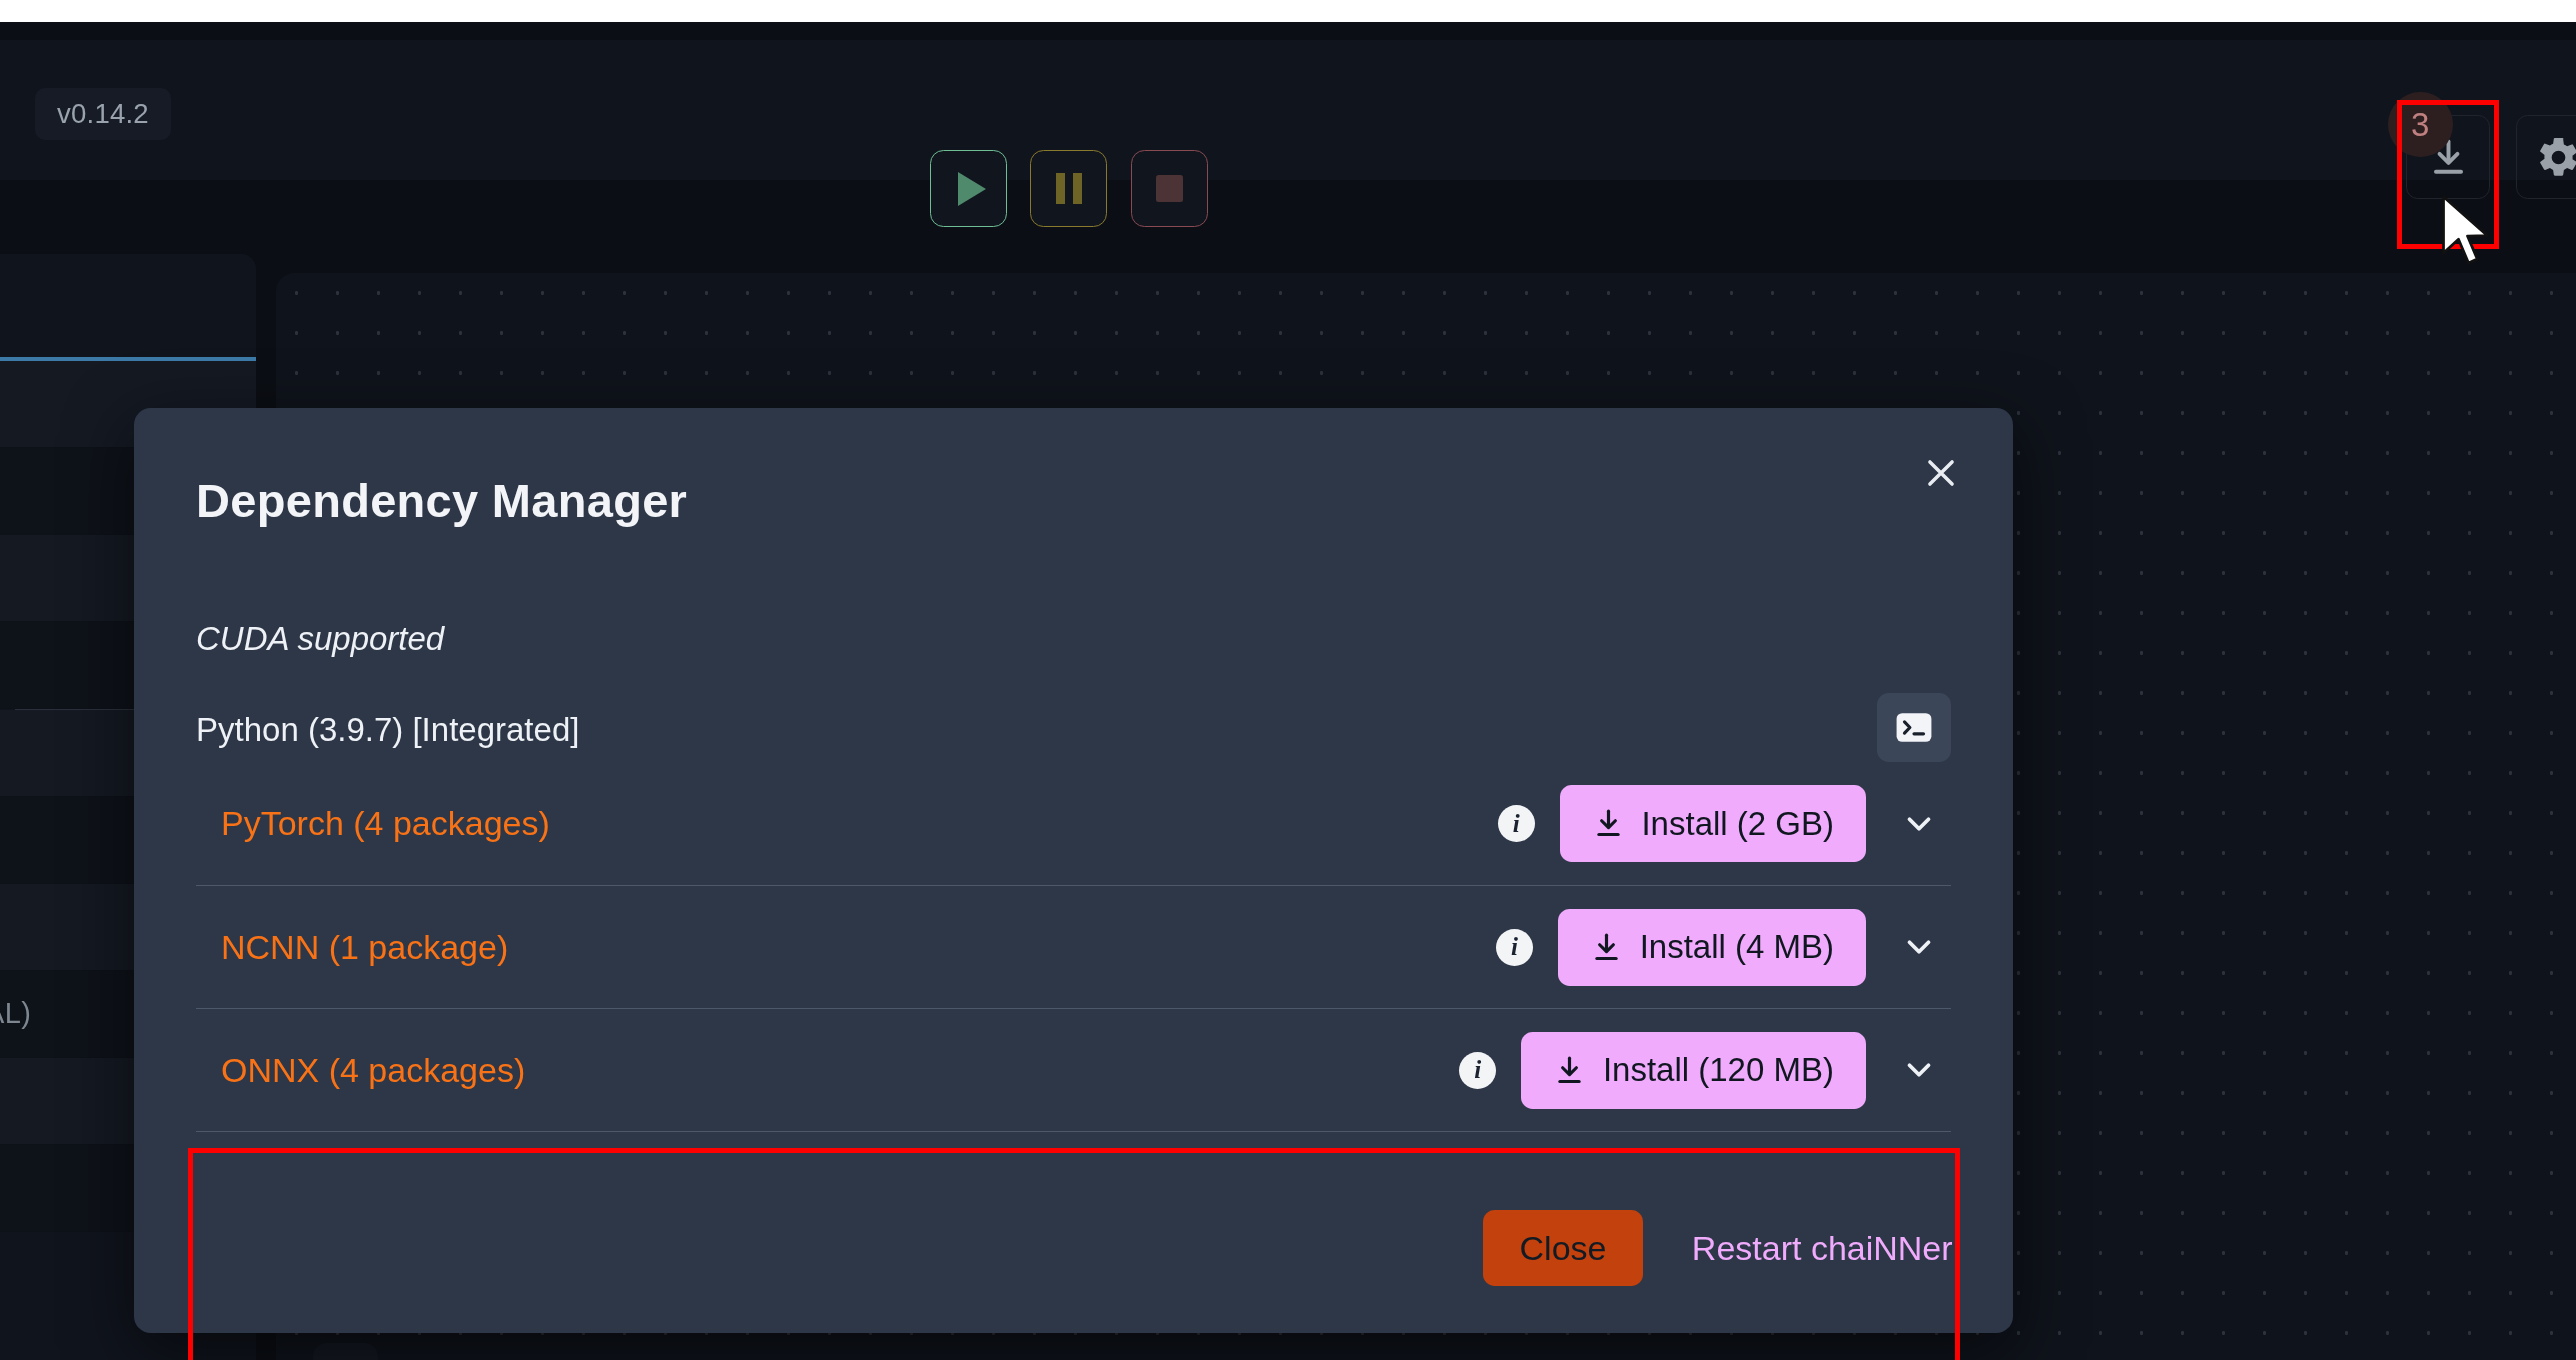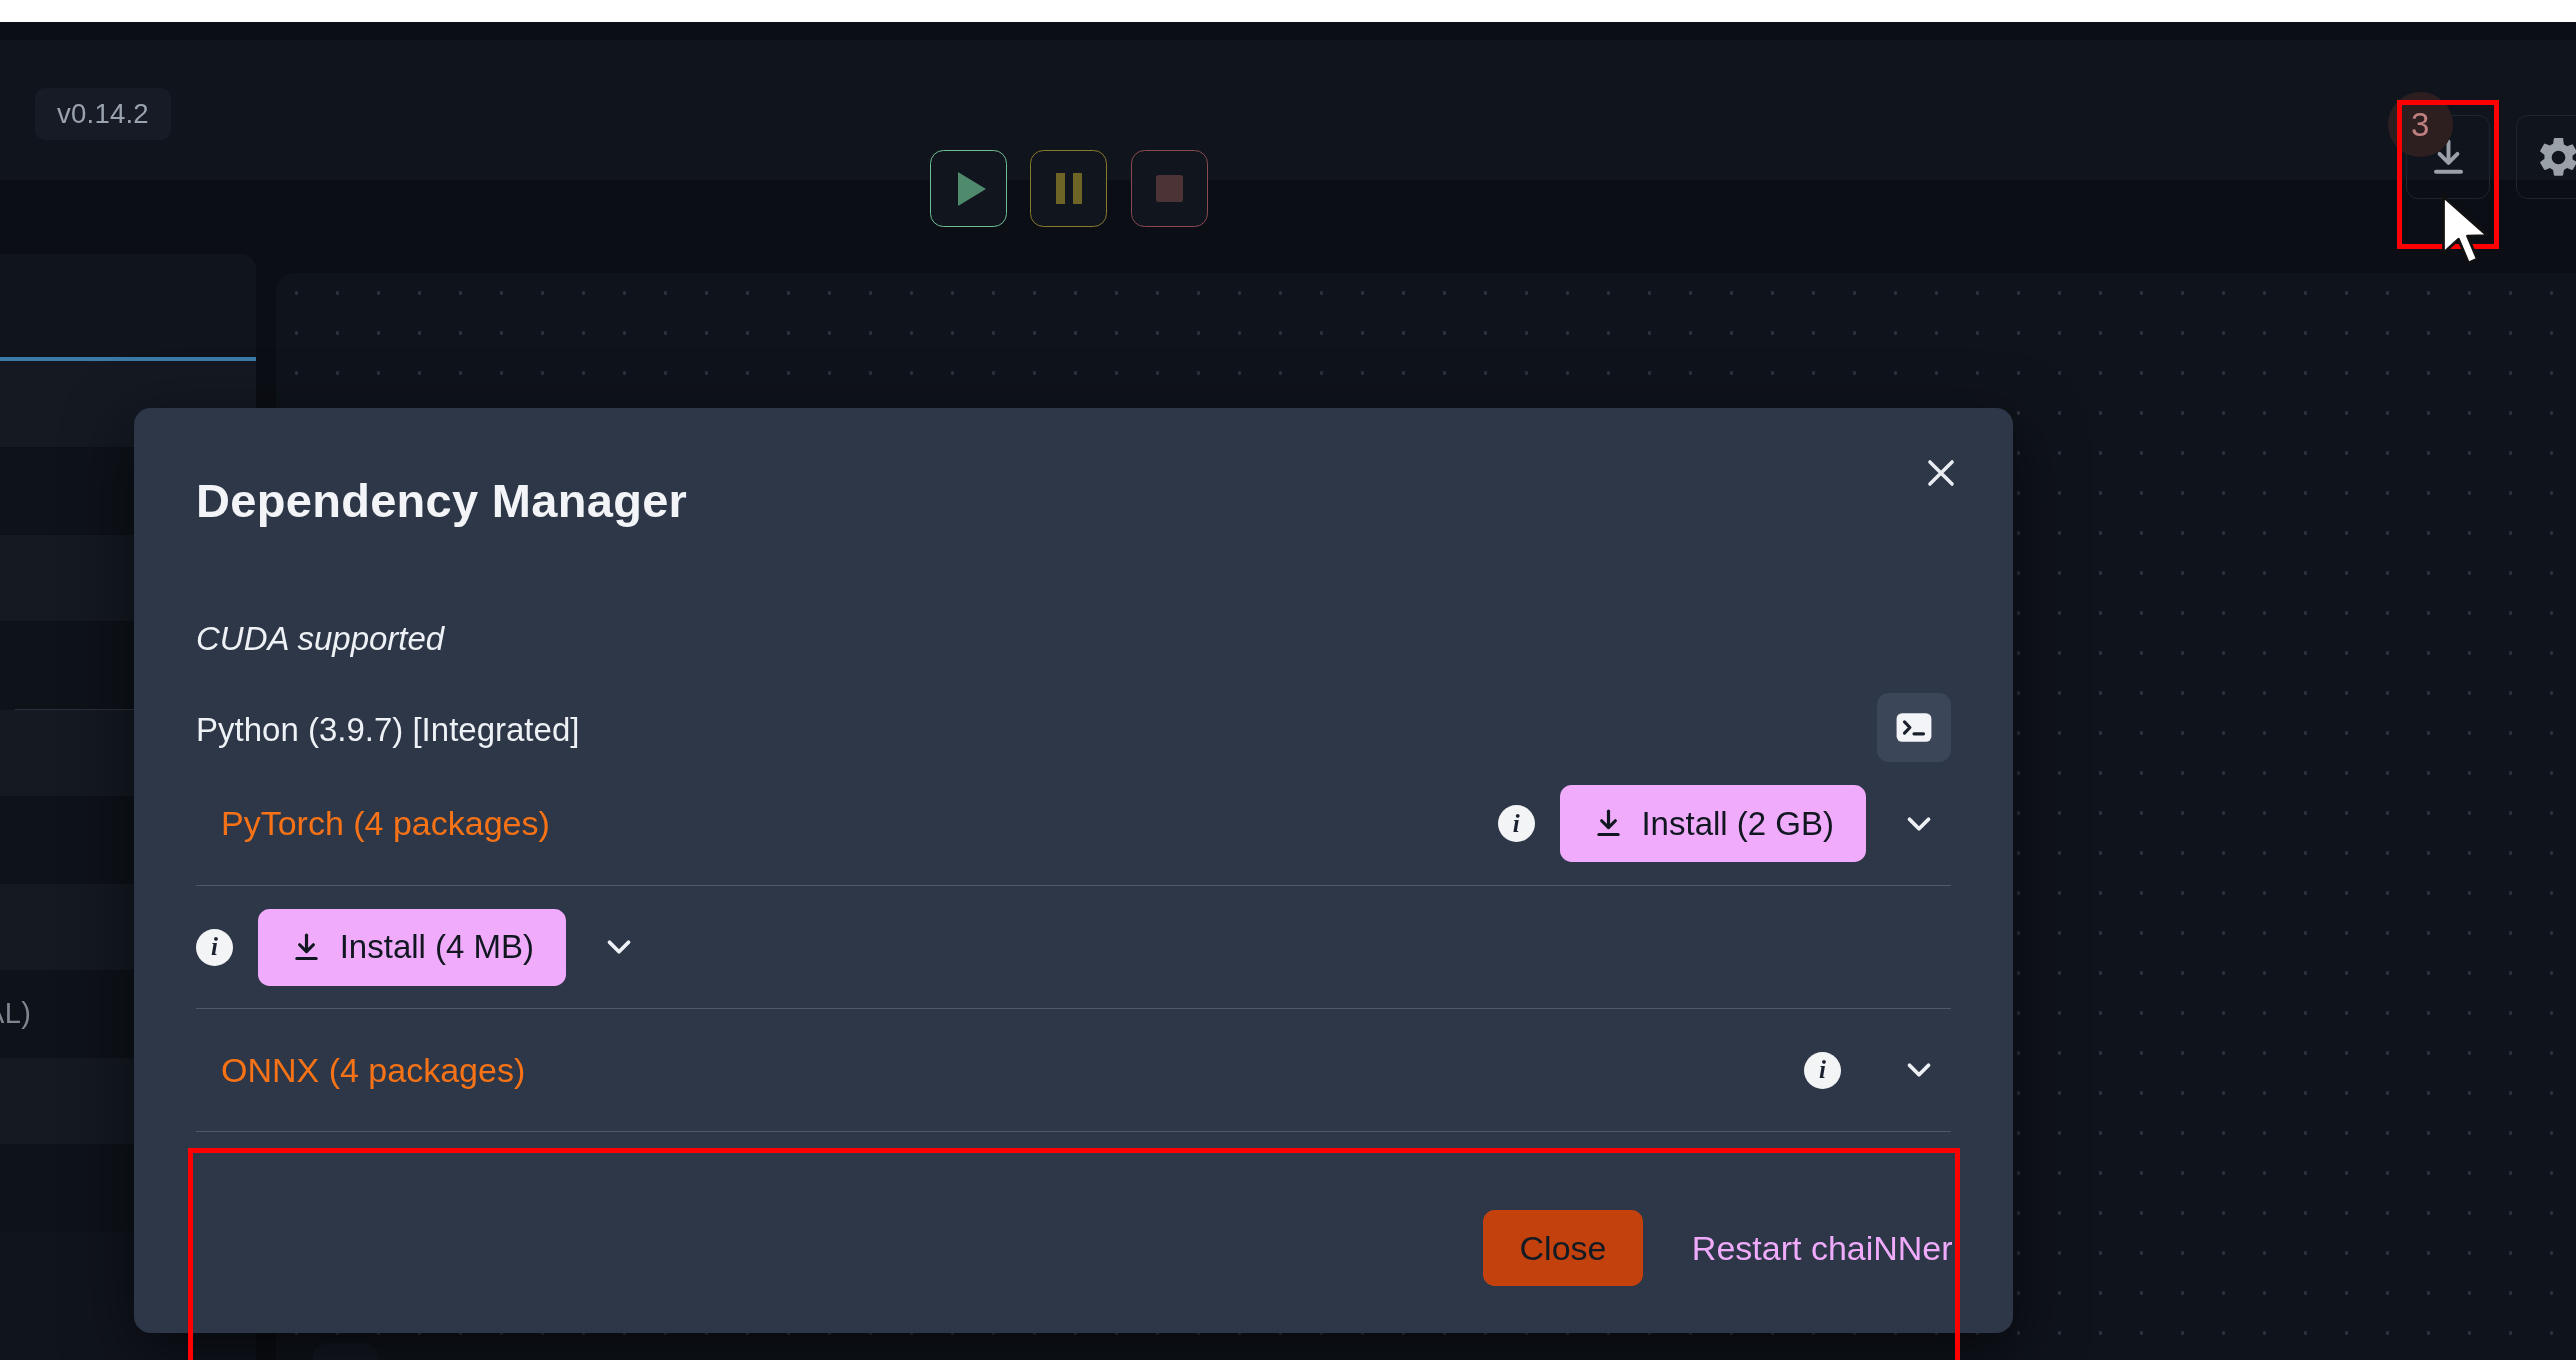--- a/index.html
+++ b/index.html
@@ -444,39 +444,48 @@
             <span>Install (2 GB)</span>
           </div>
           <div class="chev-btn">
             <svg width="38" height="38" viewBox="0 0 24 24" fill="none" stroke="#eef1f5" stroke-width="2.4" stroke-linecap="round" stroke-linejoin="round">
               <path d="M6 9l6 6 6-6"></path>
             </svg>
           </div>
         </div>
 
         <div class="pkg-row">
+          <div class="pkg-name">NCNN (1 package)</div>
           <div class="info-icon">i</div>
           <div class="install-btn">
             <svg width="33" height="33" viewBox="0 0 24 24" fill="none" stroke="#101720" stroke-width="2.3" stroke-linecap="round" stroke-linejoin="round">
               <path d="M12 3v11"></path>
                 <path d="M7 10l5 5 5-5"></path>
                 <path d="M5 20h14"></path>
             </svg>
             <span>Install (4 MB)</span>
           </div>
           <div class="chev-btn">
             <svg width="38" height="38" viewBox="0 0 24 24" fill="none" stroke="#eef1f5" stroke-width="2.4" stroke-linecap="round" stroke-linejoin="round">
               <path d="M6 9l6 6 6-6"></path>
             </svg>
           </div>
         </div>
 
         <div class="pkg-row">
           <div class="pkg-name">ONNX (4 packages)</div>
           <div class="info-icon">i</div>
+          <div class="install-btn">
+            <svg width="33" height="33" viewBox="0 0 24 24" fill="none" stroke="#101720" stroke-width="2.3" stroke-linecap="round" stroke-linejoin="round">
+              <path d="M12 3v11"></path>
+                <path d="M7 10l5 5 5-5"></path>
+                <path d="M5 20h14"></path>
+            </svg>
+            <span>Install (120 MB)</span>
+          </div>
           <div class="chev-btn">
             <svg width="38" height="38" viewBox="0 0 24 24" fill="none" stroke="#eef1f5" stroke-width="2.4" stroke-linecap="round" stroke-linejoin="round">
               <path d="M6 9l6 6 6-6"></path>
             </svg>
           </div>
         </div>
 
         <div class="pkg-row partial"></div>
       </div>
 

